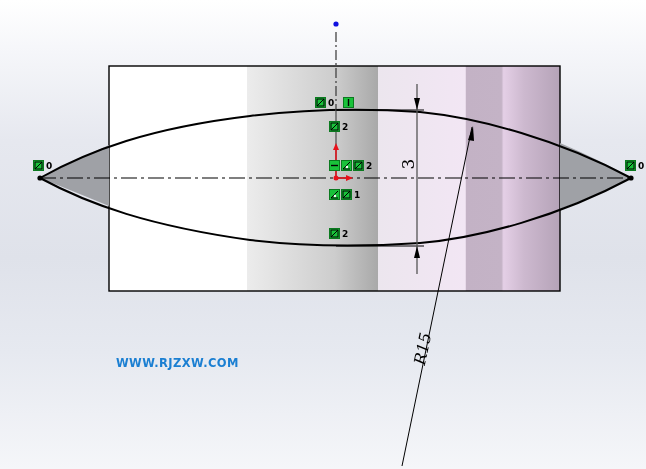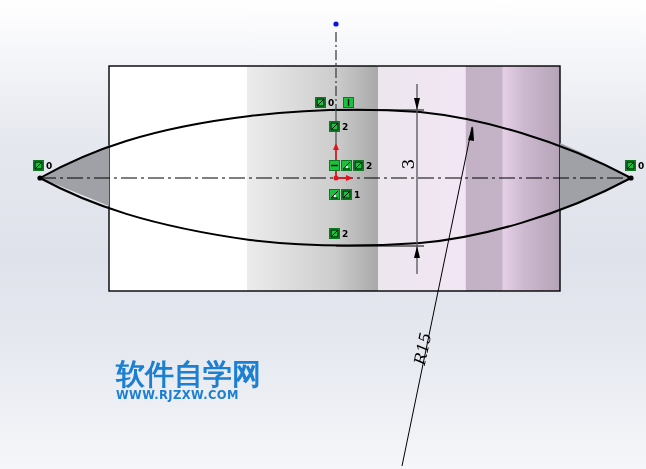--- a/index.html
+++ b/index.html
@@ -184,15 +184,14 @@
   <span class="box">
     <svg width="9" height="9" viewBox="0 0 9 9" style="position:absolute;left:0;top:0">
         <rect x="1" y="1" width="7" height="7" fill="none" stroke="#000" stroke-width="1"></rect>
         <line x1="1" y1="8" x2="8" y2="1" stroke="#000"></line>
       </svg>
   </span>
   <span class="sub">2</span>
 </div>
 
 <div class="watermark">
-  <div class="wm-cn">软件自学网</div>
   <div class="wm-url">WWW.RJZXW.COM</div>
 </div>
 
 </body></html>

